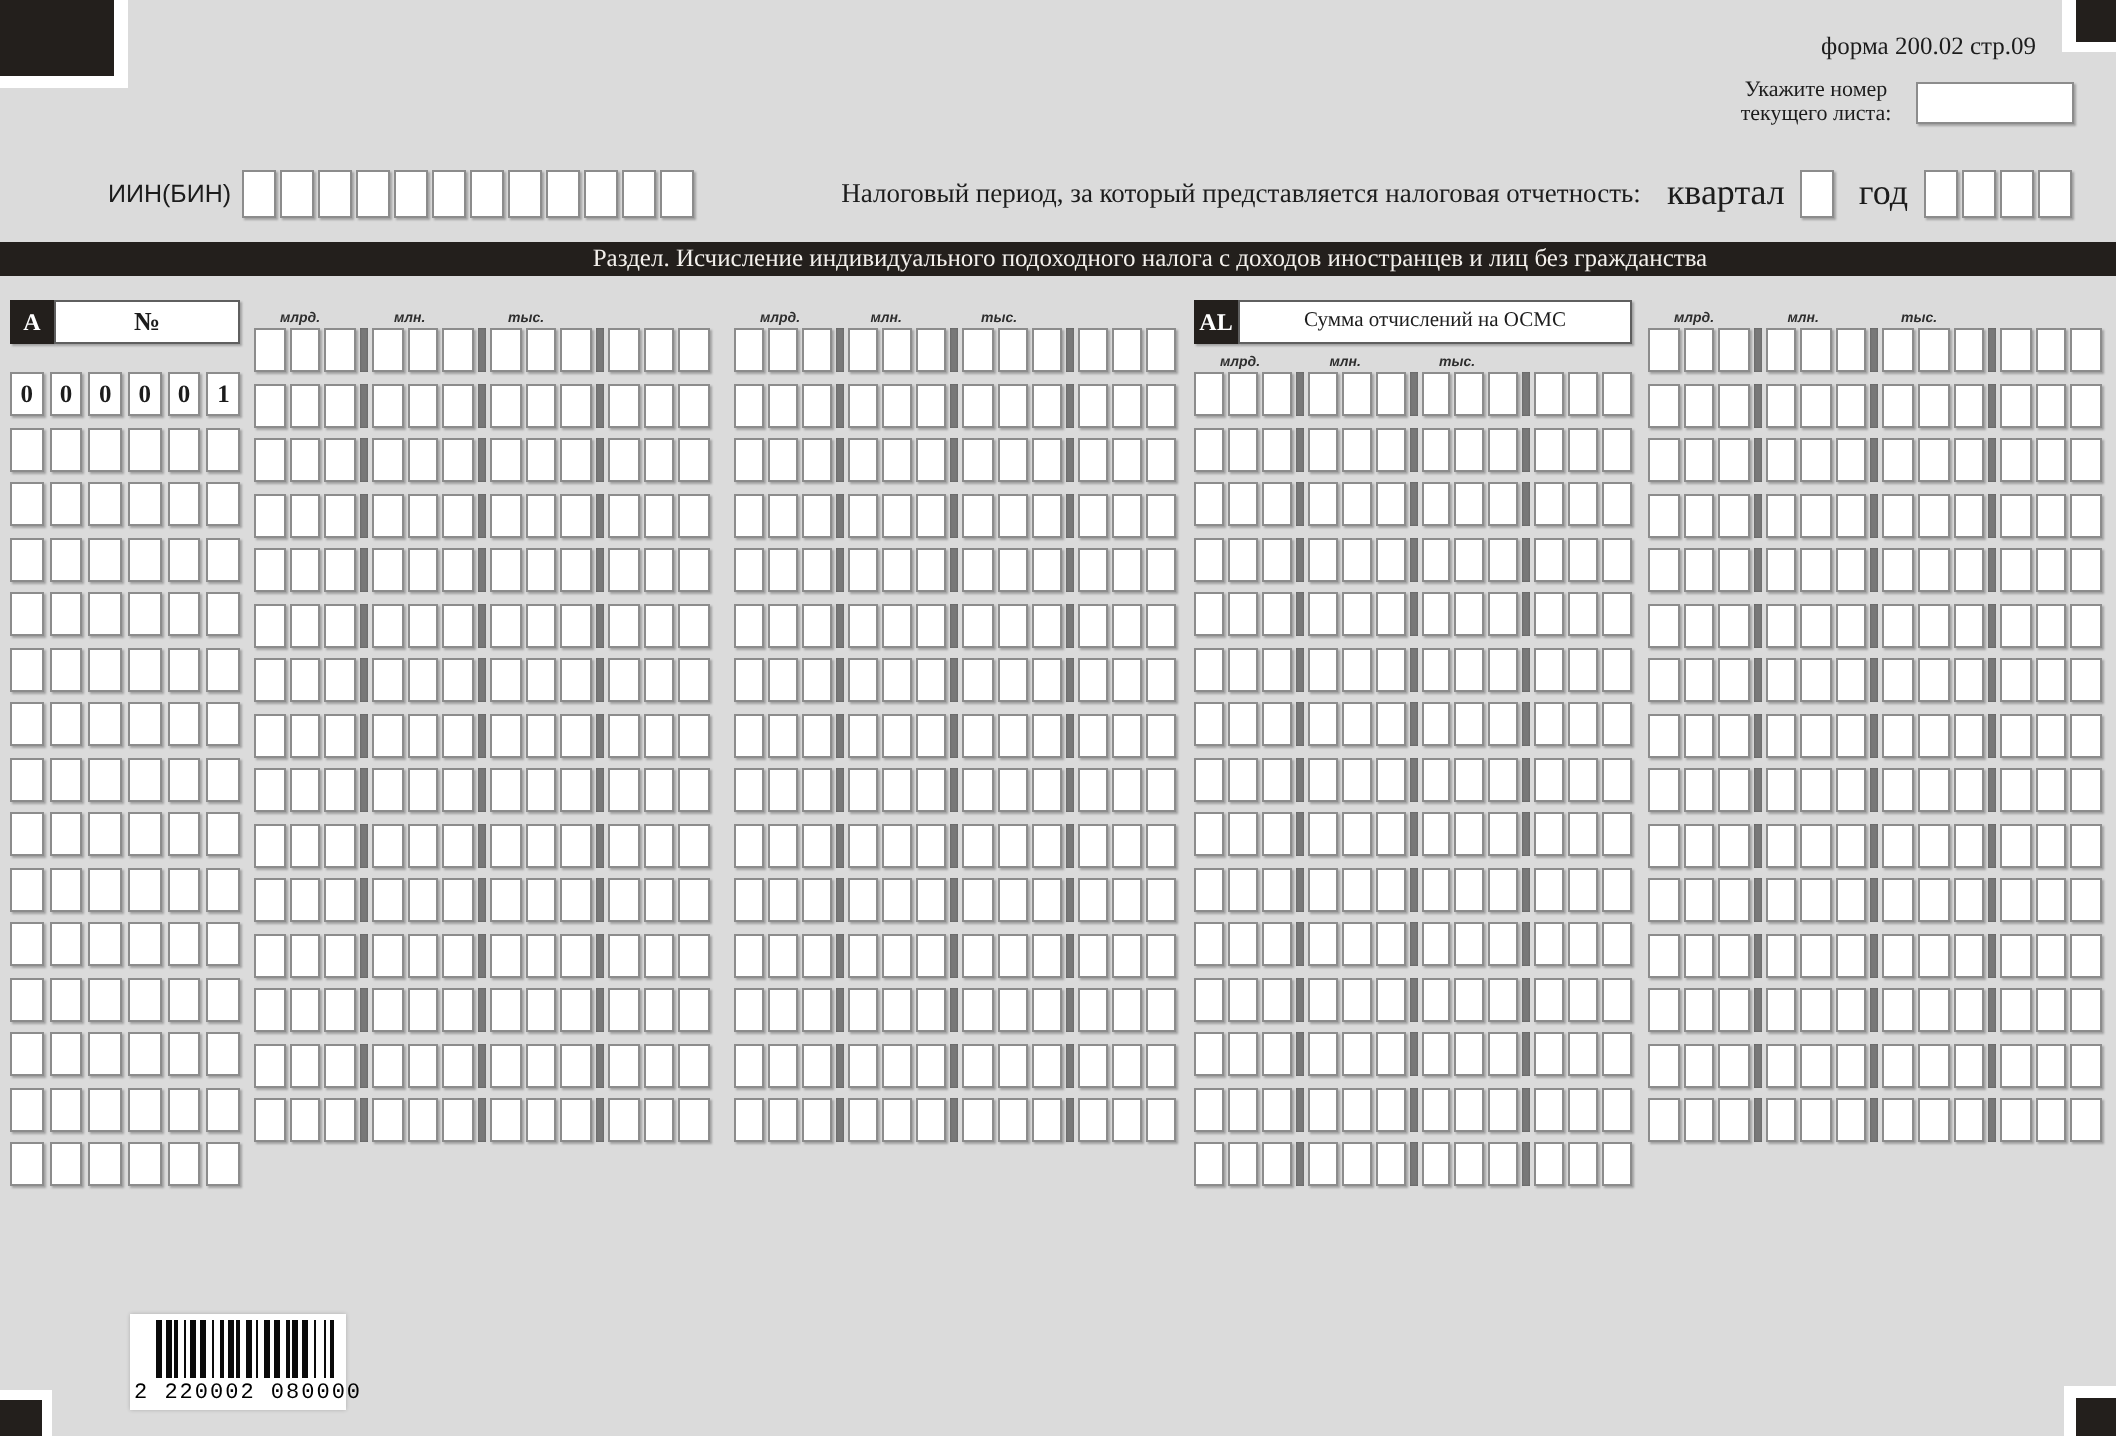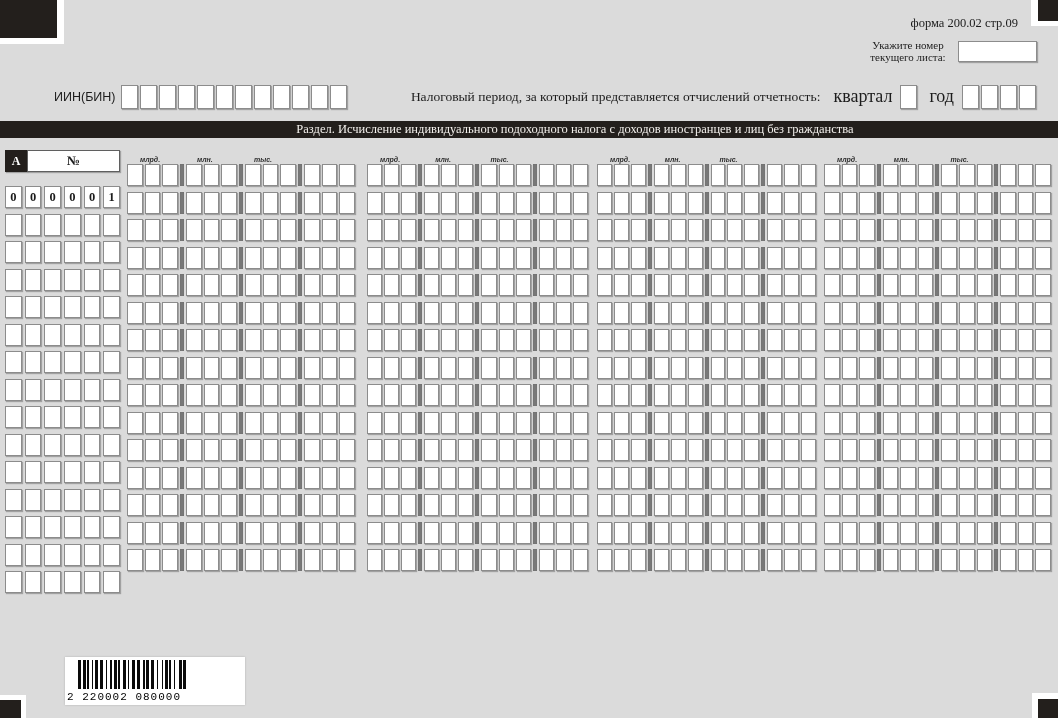--- a/index.html
+++ b/index.html
@@ -46,21 +46,21 @@
     display:flex;align-items:center;justify-content:center;text-align:center;line-height:1.08;padding:0 3px;box-sizing:border-box;}
   .scale-row{position:relative;height:14px;}
   .scale-label{position:absolute;bottom:1px;font-family:"Liberation Sans",sans-serif;
     font-style:italic;font-weight:bold;font-size:7px;color:#2e2e2e;}
   .grid-row{display:flex;gap:2px;height:22px;margin-bottom:5.5px;}
   .grid-row .cell{flex:1;display:flex;align-items:center;justify-content:center;
     font-weight:bold;font-size:12.5px;font-family:"Liberation Serif",serif;}
   .idx-row{gap:3px;}
   .gsep{width:4px;flex:none;background:#787878;box-shadow:inset 0 0 1px #555;}
   
-  .barcode{position:absolute;left:65px;top:657px;width:148px;height:48px;background:#fff;box-shadow:0 0 2px rgba(0,0,0,.2);padding-left:32px;}
+  .barcode{position:absolute;left:65px;top:657px;width:108px;height:48px;background:#fff;box-shadow:0 0 2px rgba(0,0,0,.2);}
   .barcode-bars{position:absolute;left:13px;top:3px;right:6px;height:29px;display:flex;overflow:hidden;align-items:flex-start;}
   .bbar{height:29px;flex:none;}
   .bbar.black{background:#0a0a0a;}
   .bbar.tall{height:38px;}
   .barcode-digits{position:absolute;left:2px;bottom:2px;font-family:"Liberation Mono",monospace;
     font-size:11px;letter-spacing:1px;color:#000;white-space:pre;}
 </style>
 </head>
 <body>
 
@@ -94,21 +94,21 @@
         <div class="cell id-cell"></div>
         <div class="cell id-cell"></div>
         <div class="cell id-cell"></div>
         <div class="cell id-cell"></div>
         <div class="cell id-cell"></div>
         <div class="cell id-cell"></div>
         <div class="cell id-cell"></div>
         <div class="cell id-cell"></div>
       </div>
     <div class="spacer"></div>
-    <span class="period-label">Налоговый период, за который представляется отчислений отчетность:</span>
+    <span class="period-label">Налоговый период, за который представляется налоговая отчетность:</span>
     <span class="q-label">квартал</span>
     <div class="cells" id="quarter-cells">
         <div class="cell id-cell"></div>
       </div>
     <span class="q-label">год</span>
     <div class="cells" id="year-cells" style="margin-right:0;">
         <div class="cell id-cell"></div>
         <div class="cell id-cell"></div>
         <div class="cell id-cell"></div>
         <div class="cell id-cell"></div>
@@ -765,20 +765,24 @@
           <div class="cell"></div>
           <div class="cell"></div>
           <div class="cell"></div>
           <div class="gsep"></div>
           <div class="cell"></div>
           <div class="cell"></div>
           <div class="cell"></div>
         </div>
       </div>
       <div class="form-column" style="left: 597px; width: 219px;">
+        <div class="col-header">
+          <div class="col-code">AL</div>
+          <div class="col-title" style="font-size: 10.5px;">Сумма отчислений на ОСМС</div>
+        </div>
         <div class="scale-row">
           <span class="scale-label" style="left: calc(0% + 13px);">млрд.</span>
           <span class="scale-label" style="left: calc(25% + 13px);">млн.</span>
           <span class="scale-label" style="left: calc(50% + 13px);">тыс.</span>
         </div>
         <div class="grid-row">
           <div class="cell"></div>
           <div class="cell"></div>
           <div class="cell"></div>
           <div class="gsep"></div>

